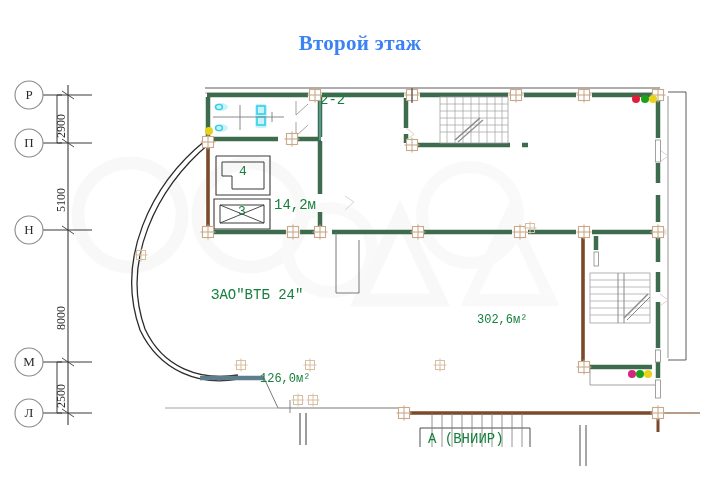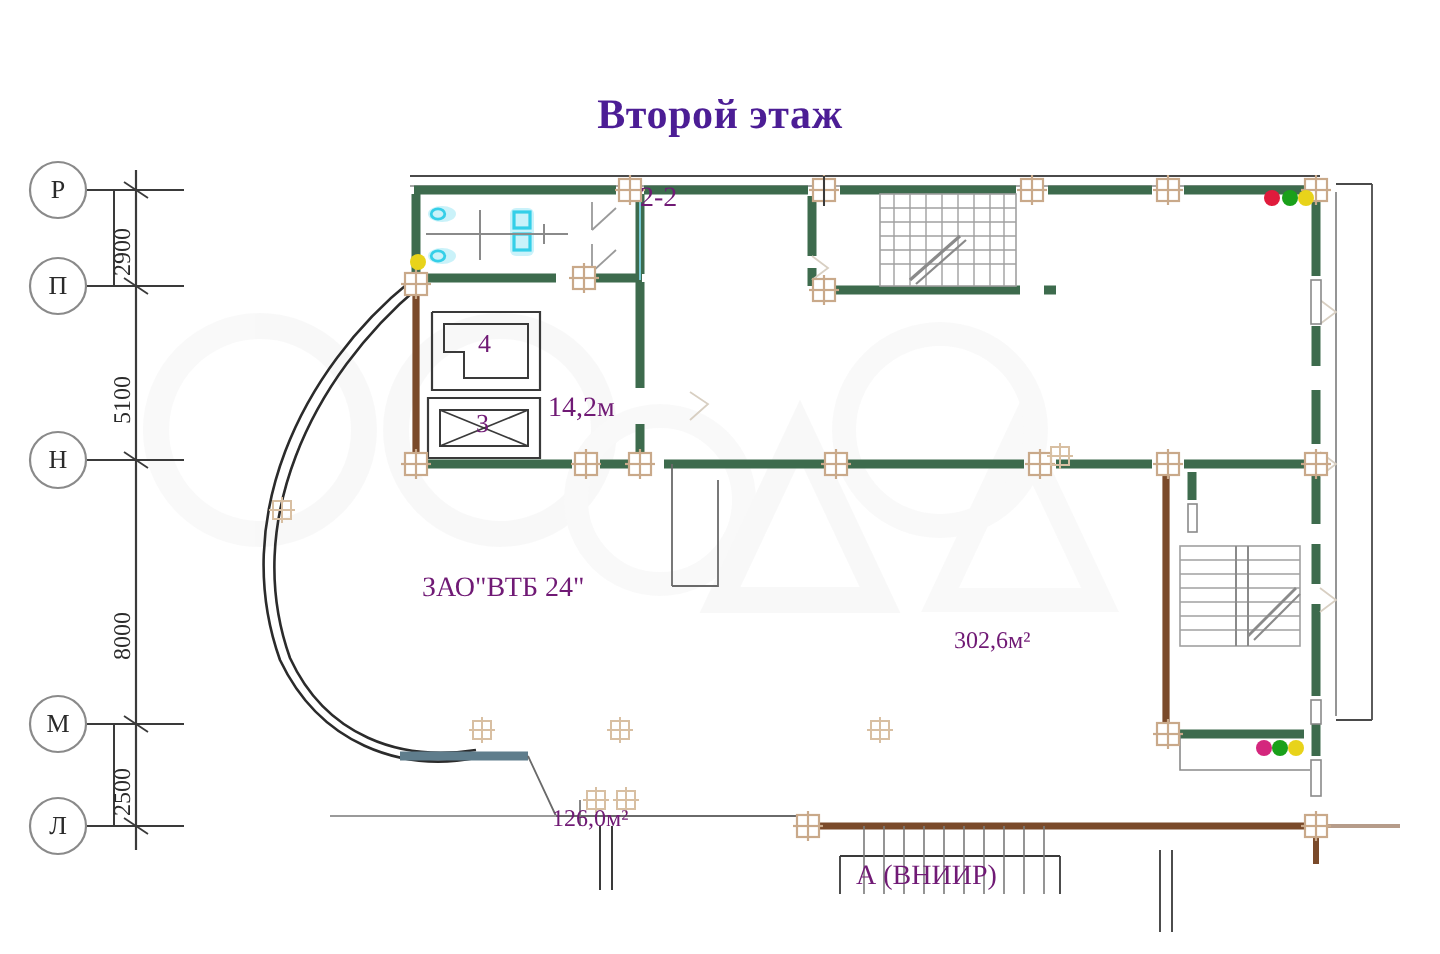--- a/index.html
+++ b/index.html
@@ -1,23 +1,23 @@
 <!DOCTYPE html>
 <html><head>
 <meta charset="utf-8">
 <style>
   html,body{margin:0;padding:0;background:#ffffff;}
   body{width:720px;height:477px;overflow:hidden;
        font-family:"Liberation Serif", serif;}
   #stage{position:relative;width:720px;height:477px;background:#fff;}
   #plan{position:absolute;left:0;top:0;width:720px;height:477px;}
-  .ttl{position:absolute;left:0;top:45px;width:720px;text-align:center;
+  .ttl{position:absolute;left:0;top:31px;width:720px;text-align:center;
        font-family:"Liberation Serif", serif;font-weight:bold;font-size:21px;
-       color:#4c1d95;letter-spacing:.3px;}
-  .txt{position:absolute;font-family:Liberation Serif, serif;color:#701a75;
+       color:#3b82f6;letter-spacing:.3px;}
+  .txt{position:absolute;font-family:Liberation Mono, monospace;color:#15803d;
        white-space:nowrap;}
   .axlbl{position:absolute;font-family:"Liberation Serif", serif;color:#2a2a2a;
        font-size:13px;text-align:center;}
   .dimv{position:absolute;font-family:"Liberation Serif", serif;font-size:12px;
        color:#2a2a2a;transform:rotate(-90deg);transform-origin:0 0;white-space:nowrap;}
   .area{font-size:12px;}
   .sml{font-size:13px;}
   .mid{font-size:14px;}
 </style>
 </head>
@@ -344,17 +344,17 @@
   <div class="dimv" style="left:54px;top:138px;">2900</div>
   <div class="dimv" style="left:54px;top:212px;">5100</div>
   <div class="dimv" style="left:54px;top:330px;">8000</div>
   <div class="dimv" style="left:54px;top:408px;">2500</div>
 
   <div class="txt mid" style="left:320px;top:92px;">2-2</div>
   <div class="txt sml" style="left:239px;top:164px;">4</div>
   <div class="txt sml" style="left:238px;top:204px;">3</div>
   <div class="txt mid" style="left:274px;top:173px;margin-top:24px;">14,2м</div>
   <div class="txt mid" style="left:211px;top:287px;">ЗАО"ВТБ 24"</div>
-  <div class="txt area" style="left:276px;top:372px;margin-top:30px;">126,0м²</div>
+  <div class="txt area" style="left:260px;top:372px;">126,0м²</div>
   <div class="txt area" style="left:477px;top:313px;">302,6м²</div>
   <div class="txt mid" style="left:428px;top:431px;">А (ВНИИР)</div>
 
 </div>
 
 </body></html>

